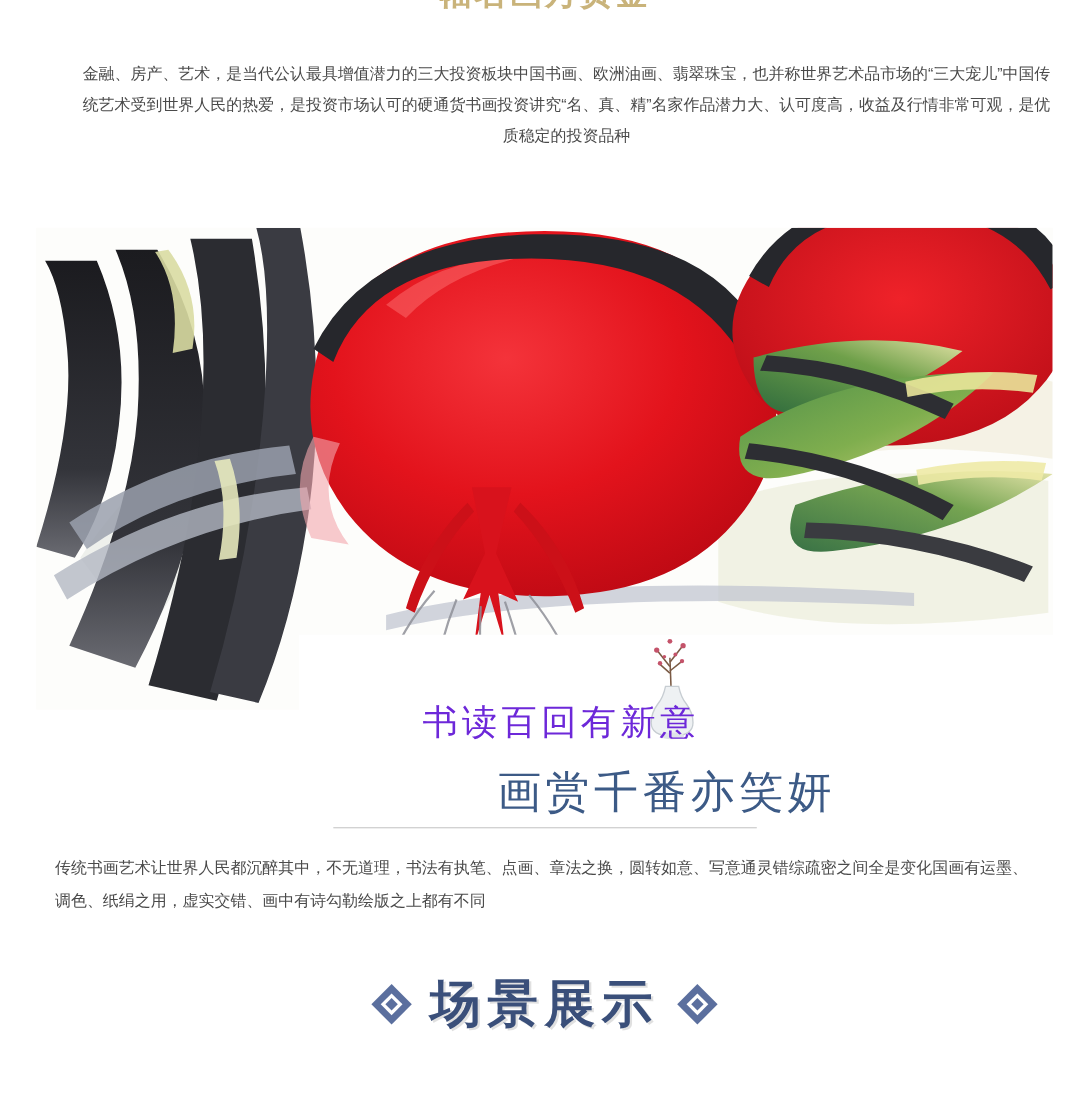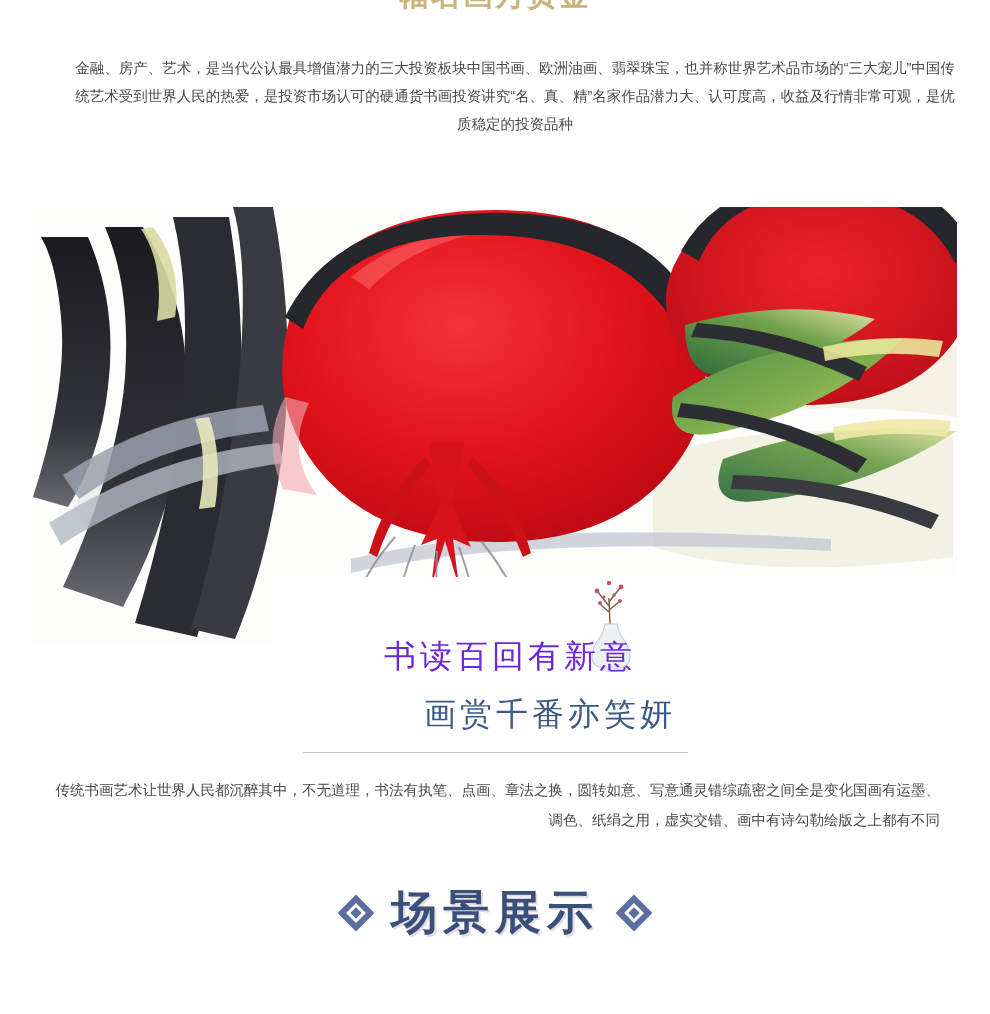--- a/index.html
+++ b/index.html
@@ -76,25 +76,25 @@
     letter-spacing: 4px;
     color: #6d28d9;
     font-family: "Liberation Serif", serif;
     text-align: center;
   }
   .poem-line2 {
     position: absolute;
     top: 693px;
     left: 340px;
     width: 420px;
-    font-size: 32px;
+    font-size: 40px;
     letter-spacing: 4px;
     color: #3c5a86;
     font-family: "Liberation Serif", serif;
-    text-align: center;
+    text-align: right;
   }
   .poem-rule {
     position: absolute;
     top: 752px;
     left: 303px;
     width: 385px;
     height: 1px;
     background: #c8c8c8;
   }
 
@@ -106,21 +106,21 @@
     width: 70px;
     height: 96px;
   }
 
   
   .desc {
     position: absolute;
     top: 775px;
     left: 50px;
     width: 890px;
-    text-align: right;
+    text-align: left;
     font-size: 14.5px;
     line-height: 30px;
     color: #4a4a4a;
   }
 
   
   .section-title-wrap {
     position: absolute;
     top: 878px;
     left: 0;

